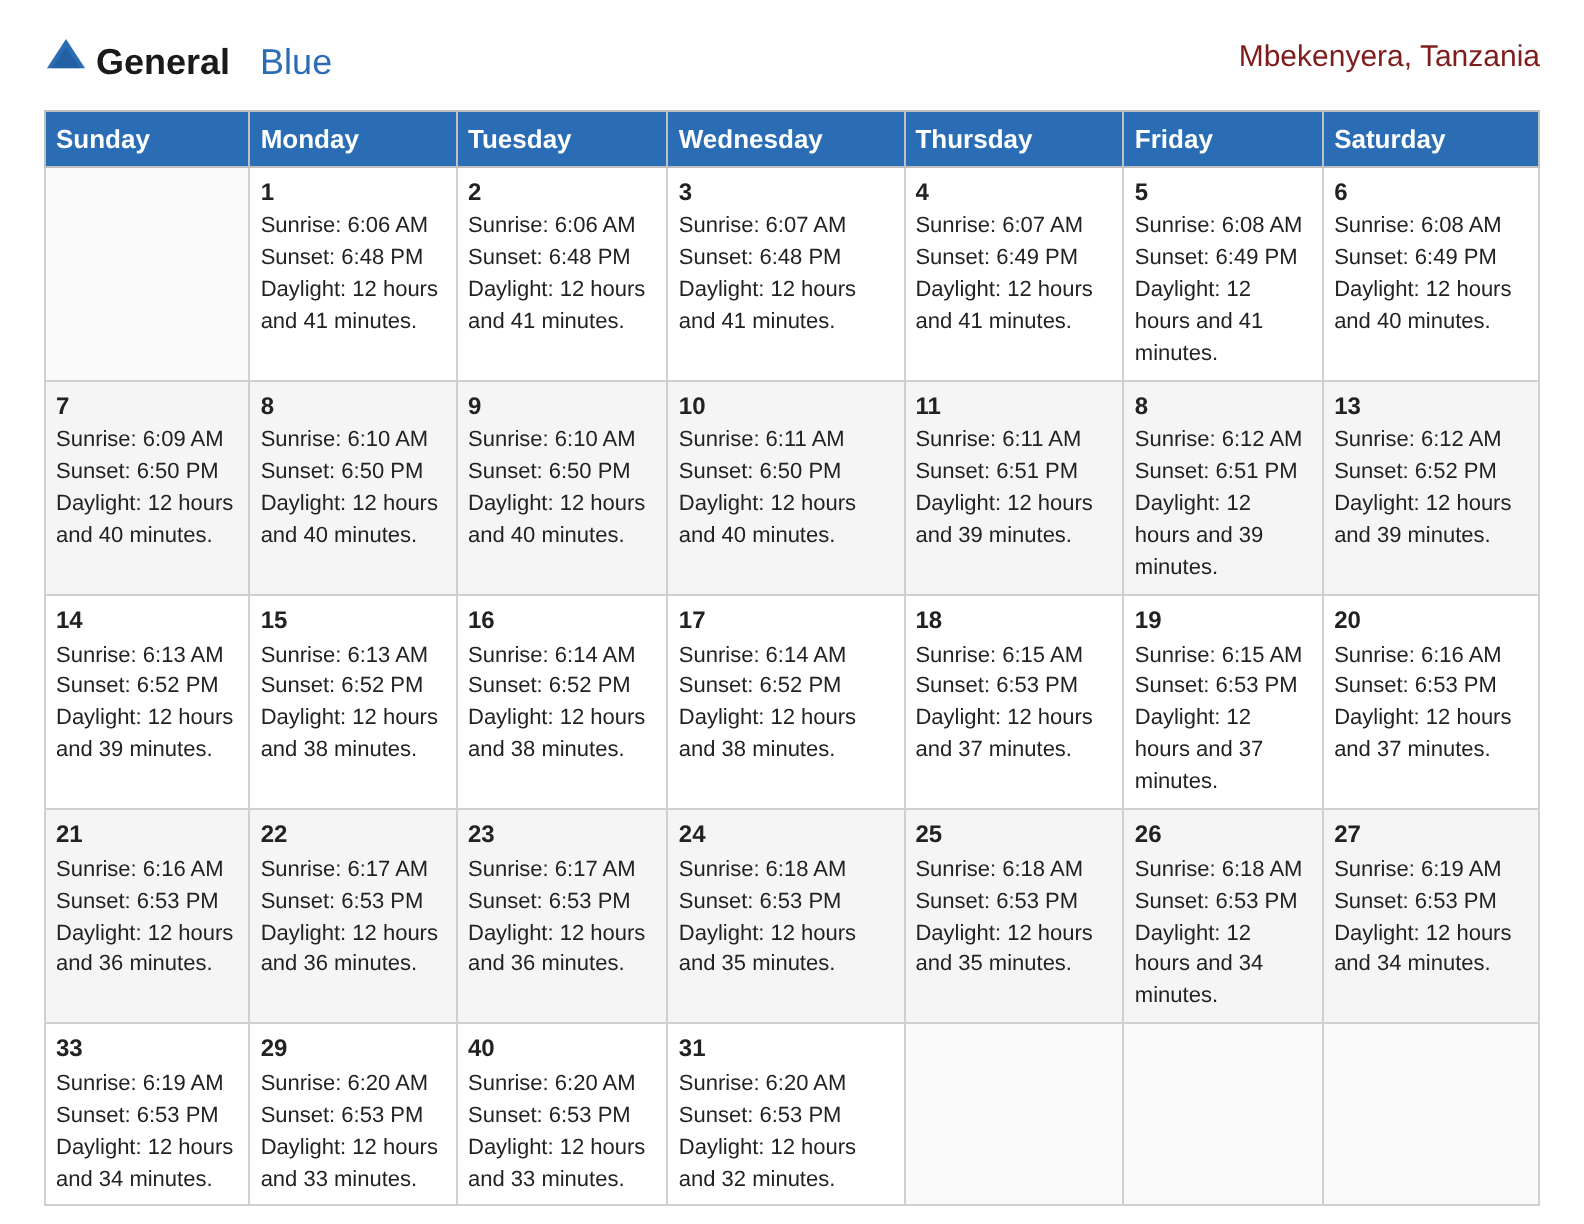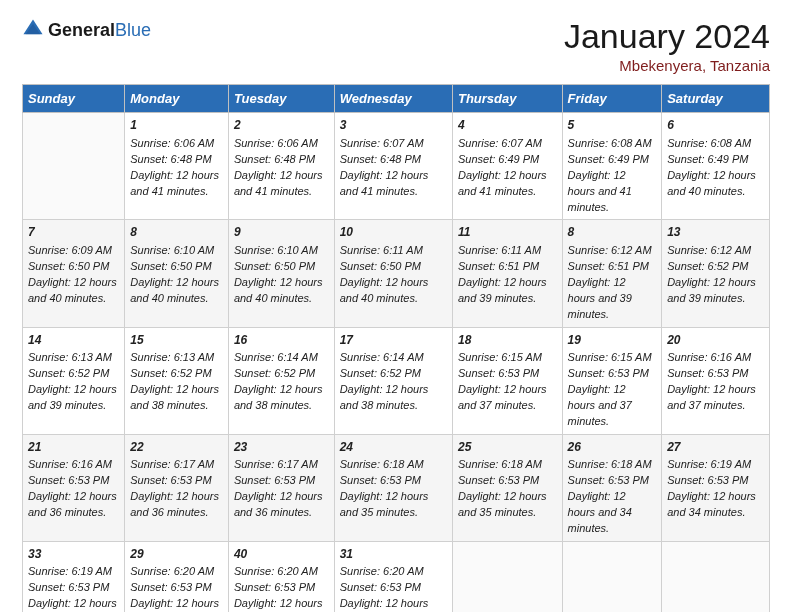--- a/index.html
+++ b/index.html
@@ -54,21 +54,20 @@
     }
     .subtitle {
       font-size: 15px;
       color: #7f1d1d;
       margin-top: 2px;
     }
     table {
       width: 100%;
       border-collapse: collapse;
       font-size: 11px;
-      font-style: italic;
     }
     thead tr th {
       background-color: #2a6db5;
       color: #fff;
       padding: 6px 5px;
       text-align: left;
       font-size: 13px;
       font-weight: bold;
       border: 1px solid #c0c0c0;
     }
@@ -103,28 +102,27 @@
 <div class="page">
   <div class="header">
     <div class="logo">
       <div>
         <svg class="logo-icon" viewBox="0 0 30 30" xmlns="http://www.w3.org/2000/svg">
           <polygon points="15,2 28,22 2,22" fill="#2a6db5"></polygon>
           <polygon points="15,8 25,22 5,22" fill="#1a4a8a" opacity="0.4"></polygon>
         </svg>
       </div>
       <div>
-        <div style="display:flex; gap:0;">
+        <div style="display:flex; gap:15px;">
           <span class="logo-text-general">General</span>
           <span class="logo-text-blue">Blue</span>
         </div>
       </div>
     </div>
     <div class="title-block">
-      <div class="main-title">January 2024</div>
       <div class="subtitle">Mbekenyera, Tanzania</div>
     </div>
   </div>
 
   <table>
     <thead>
       <tr>
       <th>Sunday</th>
           <th>Monday</th>
           <th>Tuesday</th>

